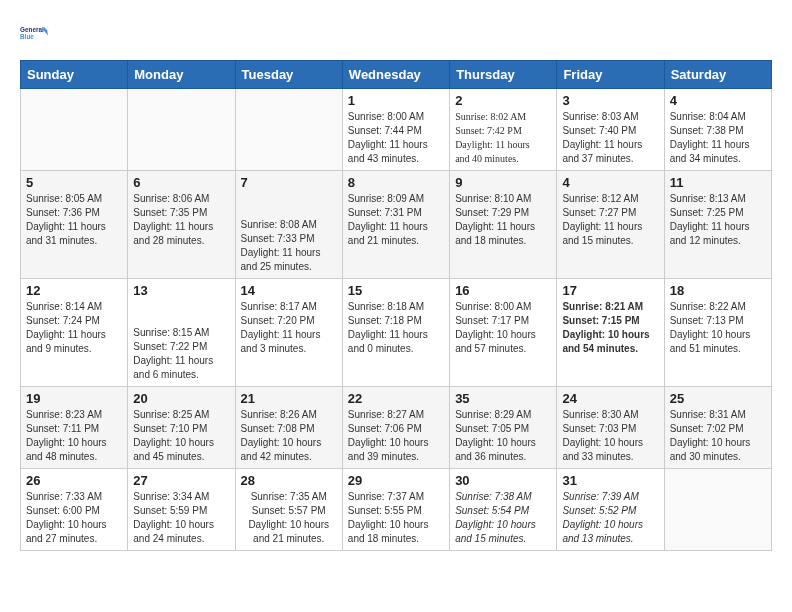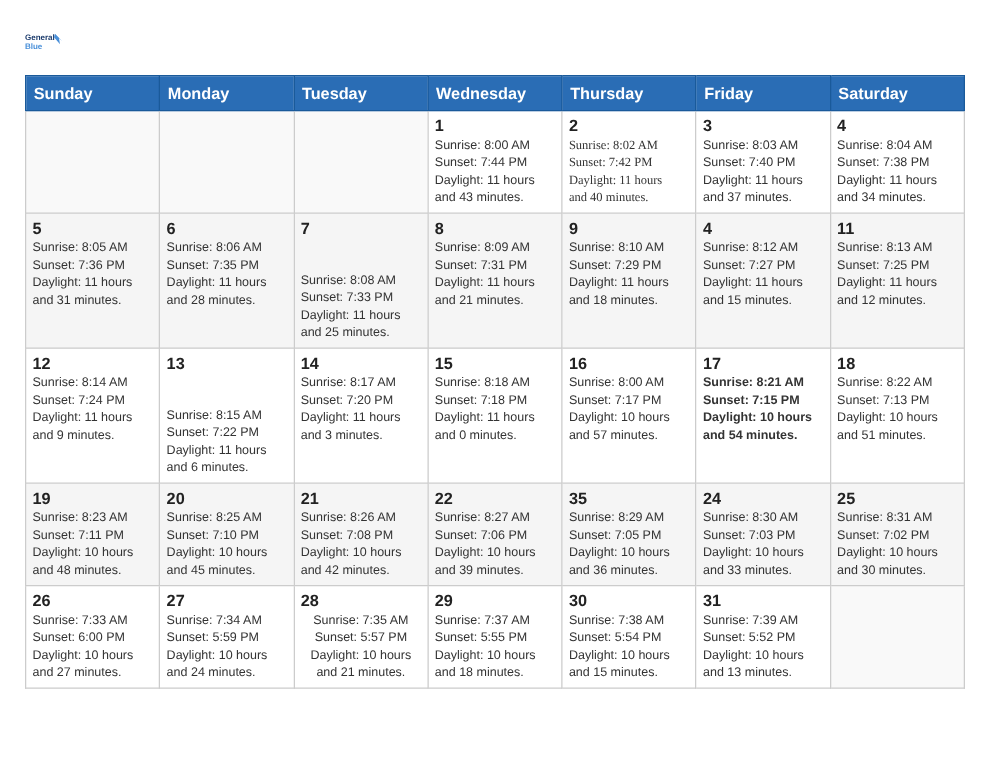--- a/index.html
+++ b/index.html
@@ -308,49 +308,49 @@
         <tr>
           <td>
             <span class="day-number">26</span>
             <div class="day-info" style="white-space: pre-line;">Sunrise: 7:33 AM
 Sunset: 6:00 PM
 Daylight: 10 hours
 and 27 minutes.</div>
           </td>
           <td>
             <span class="day-number">27</span>
-            <div class="day-info" style="white-space: pre-line;">Sunrise: 7:34 AM
+            <div class="day-info" style="white-space: pre-line;">Sunrise: 3:34 AM
 Sunset: 5:59 PM
 Daylight: 10 hours
 and 24 minutes.</div>
           </td>
           <td>
             <span class="day-number">28</span>
             <div class="day-info" style="white-space: pre-line; text-align: center;">Sunrise: 7:35 AM
 Sunset: 5:57 PM
 Daylight: 10 hours
 and 21 minutes.</div>
           </td>
           <td>
             <span class="day-number">29</span>
             <div class="day-info" style="white-space: pre-line;">Sunrise: 7:37 AM
 Sunset: 5:55 PM
 Daylight: 10 hours
 and 18 minutes.</div>
           </td>
           <td>
             <span class="day-number">30</span>
-            <div class="day-info" style="white-space: pre-line;">Sunrise: 7:38 AM
+            <div class="day-info" style="white-space: pre-line; font-style: italic;">Sunrise: 7:38 AM
 Sunset: 5:54 PM
 Daylight: 10 hours
 and 15 minutes.</div>
           </td>
           <td>
             <span class="day-number">31</span>
-            <div class="day-info" style="white-space: pre-line;">Sunrise: 7:39 AM
+            <div class="day-info" style="white-space: pre-line; font-style: italic;">Sunrise: 7:39 AM
 Sunset: 5:52 PM
 Daylight: 10 hours
 and 13 minutes.</div>
           </td>
           <td class="empty-cell"></td>
         </tr>
       </tbody>
   </table>
 </div>
 

